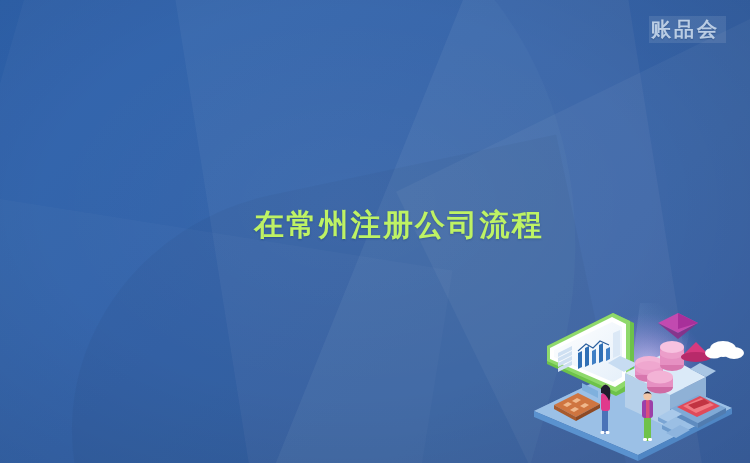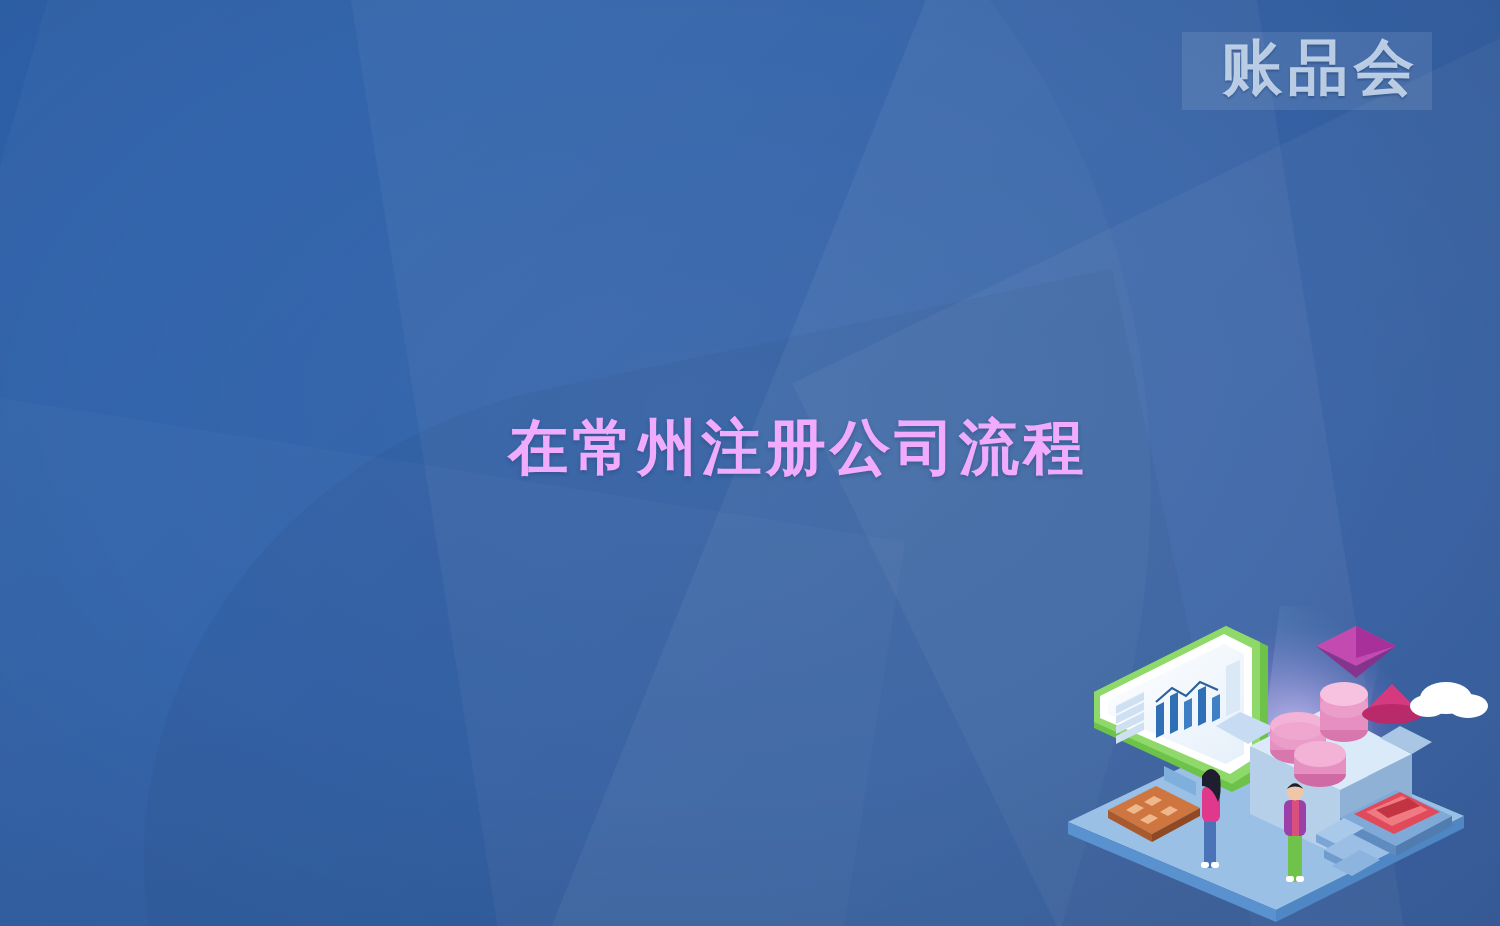--- a/index.html
+++ b/index.html
@@ -79,40 +79,40 @@
   .vignette {
     position: absolute;
     inset: 0;
     background: radial-gradient(ellipse at 46% 44%, rgba(255,255,255,0.035) 0%, rgba(0,0,0,0.0) 52%, rgba(0,0,0,0.09) 100%);
   }
 
   
   #watermark {
     position: absolute;
     top: 16px;
-    right: 34px;
-    padding: 2px 6px 3px 20px;
+    right: 24px;
+    padding: 2px 6px 3px 2px;
     background: rgba(255,255,255,0.10);
     color: rgba(219,232,248,0.80);
-    font-size: 30px;
+    font-size: 20px;
     font-weight: 700;
     letter-spacing: 3px;
     line-height: 1.12;
     text-shadow: 0 1px 1px rgba(20,50,95,0.35);
     user-select: none;
   }
 
   
   #headline {
     position: absolute;
     left: 0;
     right: 0;
     top: 206px;
     text-align: center;
-    color: #f0abfc;
+    color: #bef264;
     font-size: 30px;
     font-weight: 700;
     letter-spacing: 2.2px;
     line-height: 1.25;
     text-shadow: 0 1px 2px rgba(14,44,88,0.30);
     margin-left: 48px;
   }
 
   
   #illustration {

